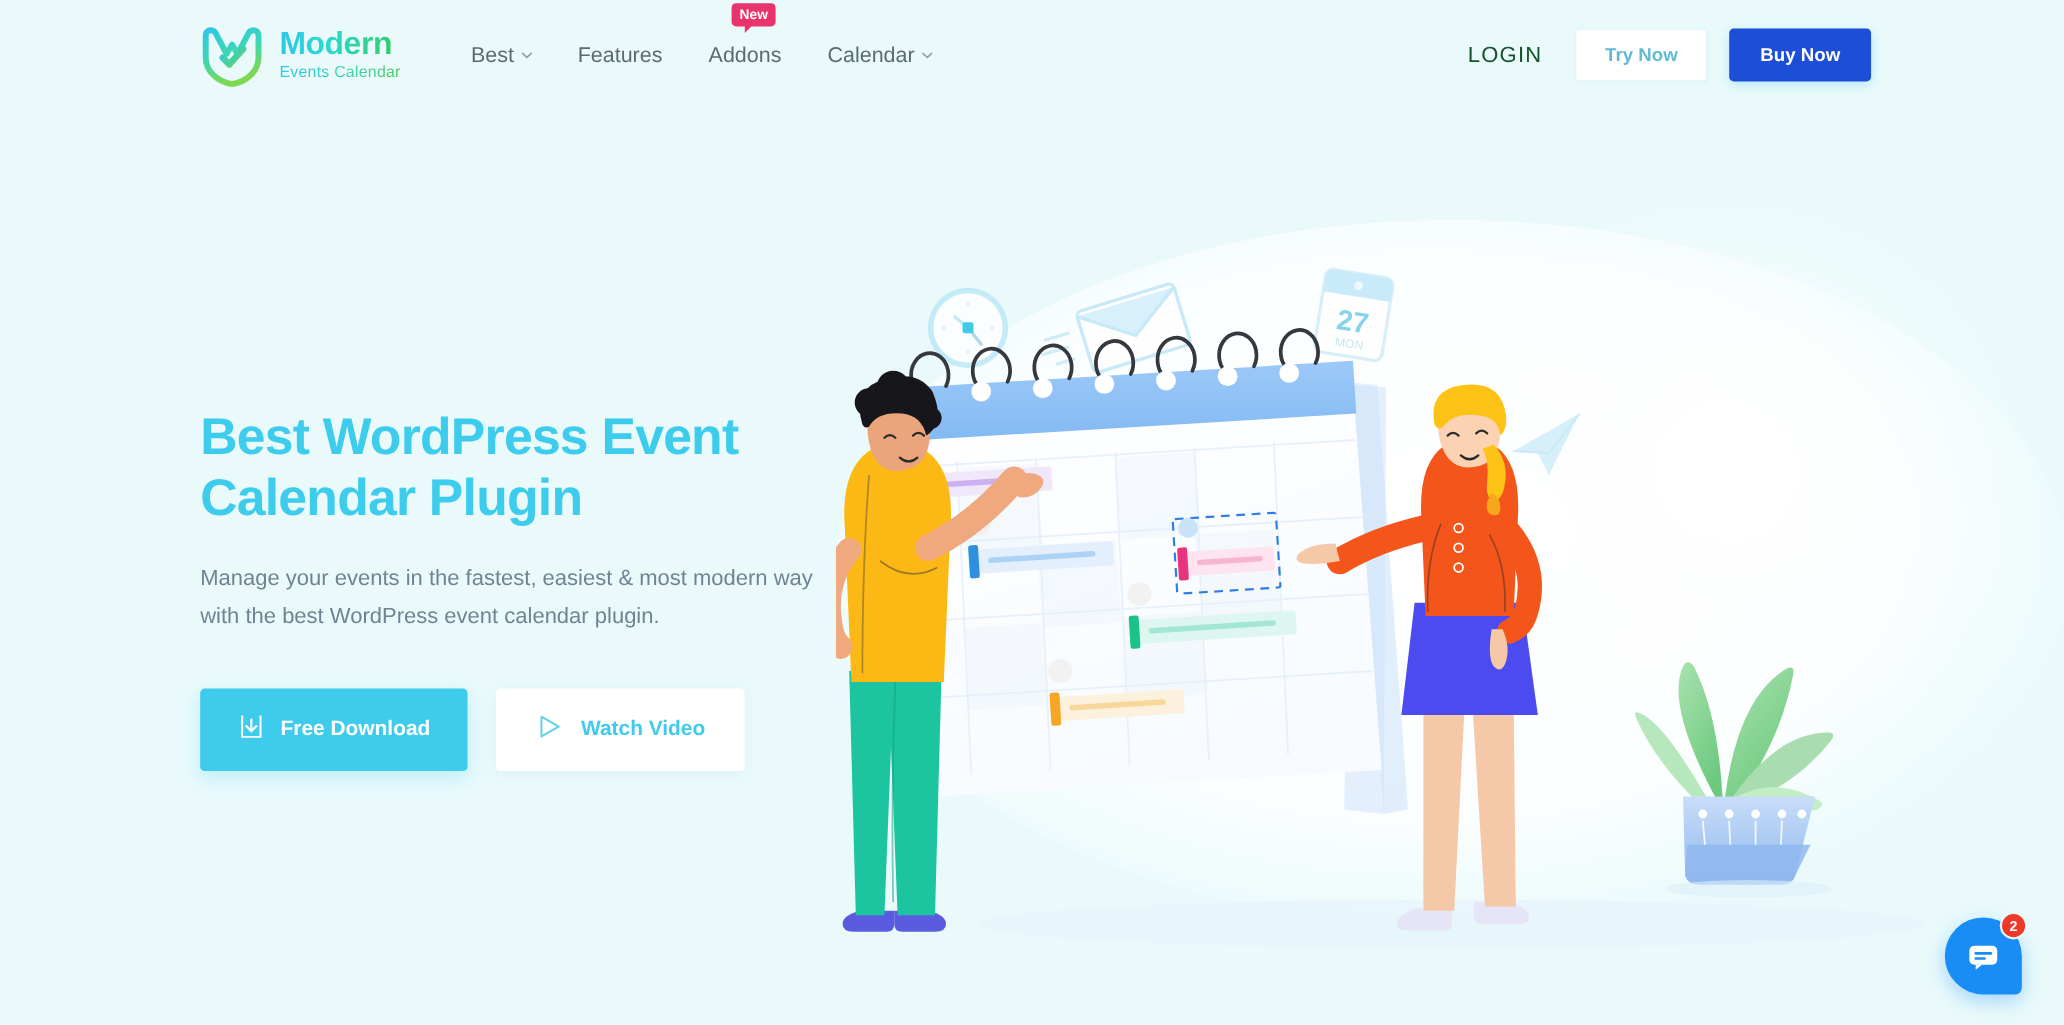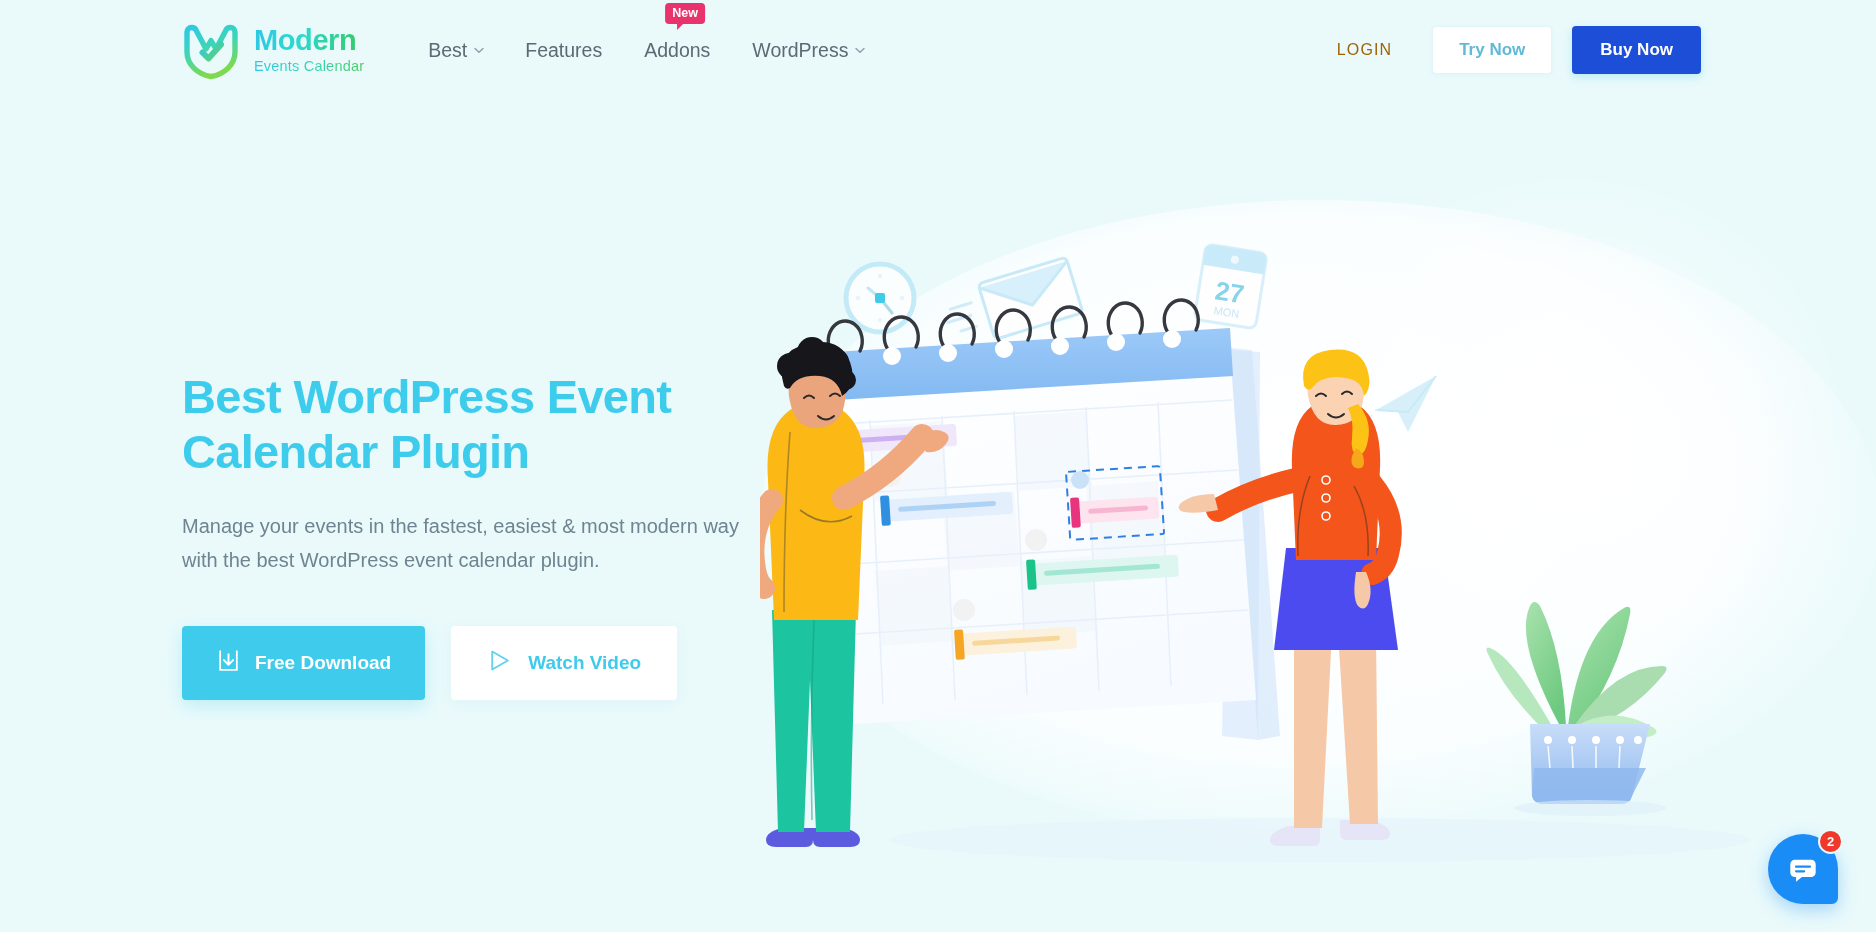--- a/index.html
+++ b/index.html
@@ -81,23 +81,23 @@
     left: 12px; bottom: -6px;
     border-left: 7px solid #e8336d;
     border-bottom: 7px solid transparent;
   }
 
   .header-right {
     margin-left: auto; margin-right: 175px;
     display: flex; align-items: center; gap: 20px;
   }
   .login-link {
-    font-size: 16px; letter-spacing: 1.1px;
-    color: #a16207; cursor: pointer;
-    margin-right: 20px;
+    font-size: 20px; letter-spacing: 1.1px;
+    color: #14532d; cursor: pointer;
+    margin-right: 10px;
   }
   .btn-try {
     background: #fff; color: #62b9d6;
     font-size: 17px; font-weight: bold;
     padding: 13px 26px; border-radius: 4px;
     border: 1px solid #e3f4f8; cursor: pointer;
     box-shadow: 0 1px 4px rgba(80,160,190,.07);
   }
   .btn-buy {
     background: #1d4ed8; color: #fff;
@@ -209,21 +209,21 @@
     <div class="nav-item">
       <span>Features</span>
     </div>
 
     <div class="nav-item">
       <span class="badge-new">New</span>
       <span>Addons</span>
     </div>
 
     <div class="nav-item">
-      <span>WordPress</span>
+      <span>Calendar</span>
       <span class="chev">
         <svg viewBox="0 0 10 7" width="10" height="7">
             <path d="M1 1.5 L5 5.2 L9 1.5" fill="none" stroke="#8aa0ab" stroke-width="1.4" stroke-linecap="round"></path>
           </svg>
       </span>
     </div>
   </div>
 
   <div class="header-right">
     <span class="login-link">LOGIN</span>

